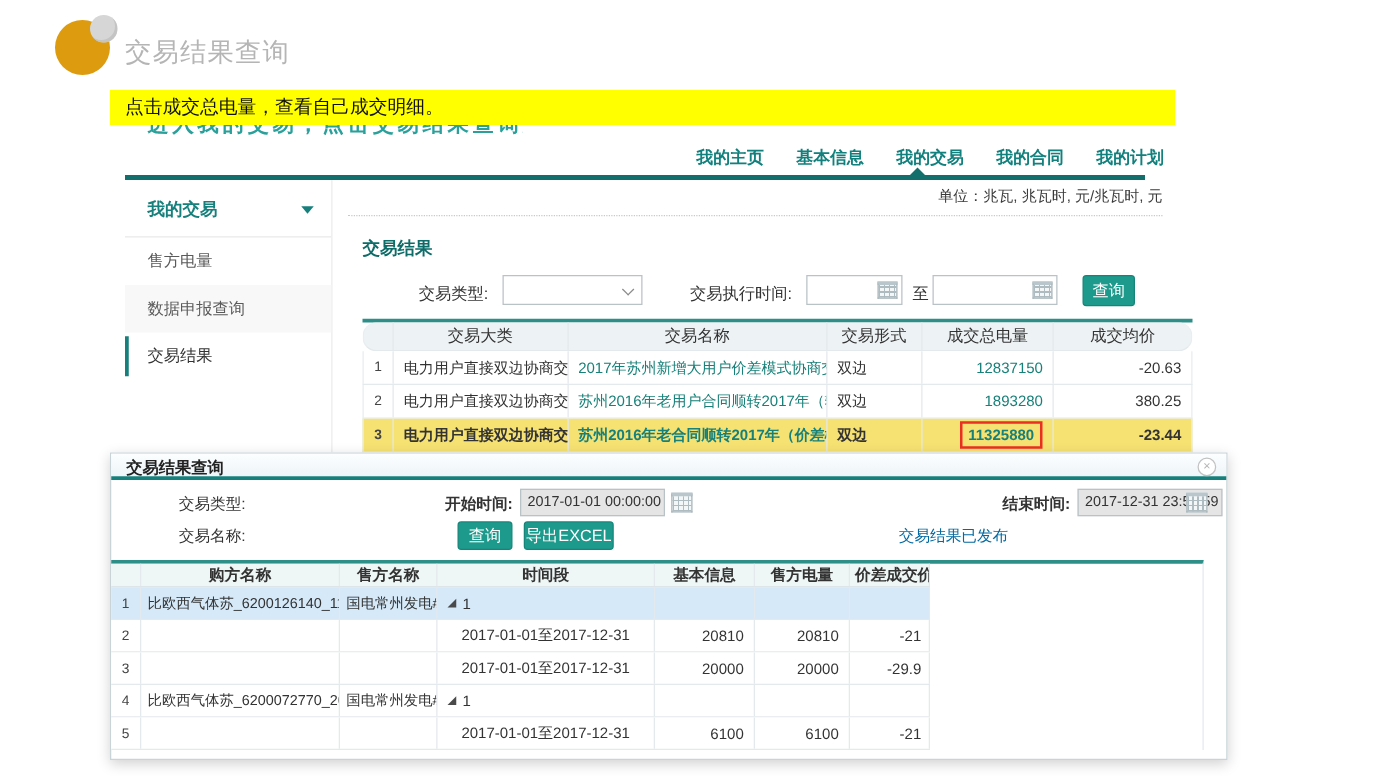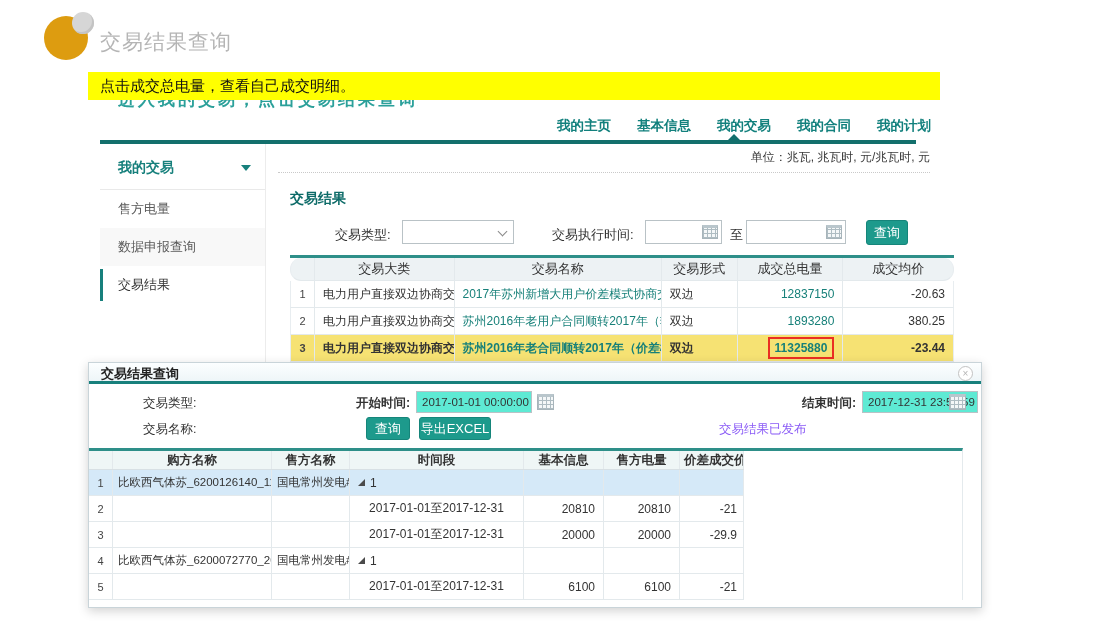--- a/index.html
+++ b/index.html
@@ -63,24 +63,24 @@
   .tlink{color:#178079;cursor:pointer;}
   .red-box{border:2px solid #ea2f23;padding:0 5px;line-height:18px;}
 
   
   .popup{position:absolute;left:88px;top:362px;width:894px;height:246px;background:#fff;border:1px solid #c9d4d9;box-shadow:0 3px 10px rgba(0,0,0,0.18);}
   .pop-title{position:relative;height:21px;background:linear-gradient(#fcfeff,#eef5f8);border-bottom:3px solid #17807c;}
   .pop-title .txt{padding-left:12px;line-height:21px;font-size:13px;font-weight:bold;color:#222;}
   .pop-close{position:absolute;right:8px;top:3px;width:15px;height:15px;border:1px solid #c2c2c2;border-radius:50%;color:#b5b5b5;font-size:10px;line-height:13px;text-align:center;cursor:pointer;background:#fff;}
   .plabel{position:absolute;font-size:12.5px;color:#333;white-space:nowrap;}
   .pselect{position:absolute;height:22px;background:#fff;border:1px solid #b9c2c6;font-size:12px;color:#333;line-height:20px;padding-left:5px;cursor:pointer;}
-  .pdate{position:absolute;height:22px;background:#5eead4;border:1px solid #b9c2c6;font-size:11.5px;color:#333;line-height:20px;padding-left:5px;}
+  .pdate{position:absolute;height:22px;background:#e5e5e5;border:1px solid #b9c2c6;font-size:11.5px;color:#333;line-height:20px;padding-left:5px;}
   .pcal{position:absolute;width:17px;height:16px;border:1px solid #a7b4ba;border-top:3px solid #b9c6cc;background:repeating-linear-gradient(90deg,#aebcc2 0 1px,transparent 1px 4px),repeating-linear-gradient(0deg,#aebcc2 0 1px,transparent 1px 4px);background-color:#f4f7f8;cursor:pointer;}
   .pbtn{position:absolute;height:23px;line-height:21px;}
-  .pstatus{position:absolute;font-size:12.5px;color:#8b5cf6;}
+  .pstatus{position:absolute;font-size:12.5px;color:#0369a1;}
 
   .ptable{position:absolute;left:0px;top:85px;width:874px;border-top:3px solid #2e8f89;border-right:1px solid #e4eaed;}
   .prow{display:flex;width:655px;border-bottom:1px solid #e3e9ec;background:#fff;}
   .prow.hdr{background:#eff6f6;height:19px;border-bottom:1px solid #d8e0e4;}
   .prow.body{height:26px;}
   .prow.sel{background:#d5e9f8;}
   .pc{border-right:1px solid #e3e9ec;overflow:hidden;white-space:nowrap;font-size:12px;color:#333;display:flex;align-items:center;}
   .pc.c0{width:24px;justify-content:center;font-size:11px;color:#444;}
   .pc.c1{width:159px;padding-left:5px;font-size:11.5px;}
   .pc.c2{width:78px;padding-left:5px;font-size:11.5px;}

